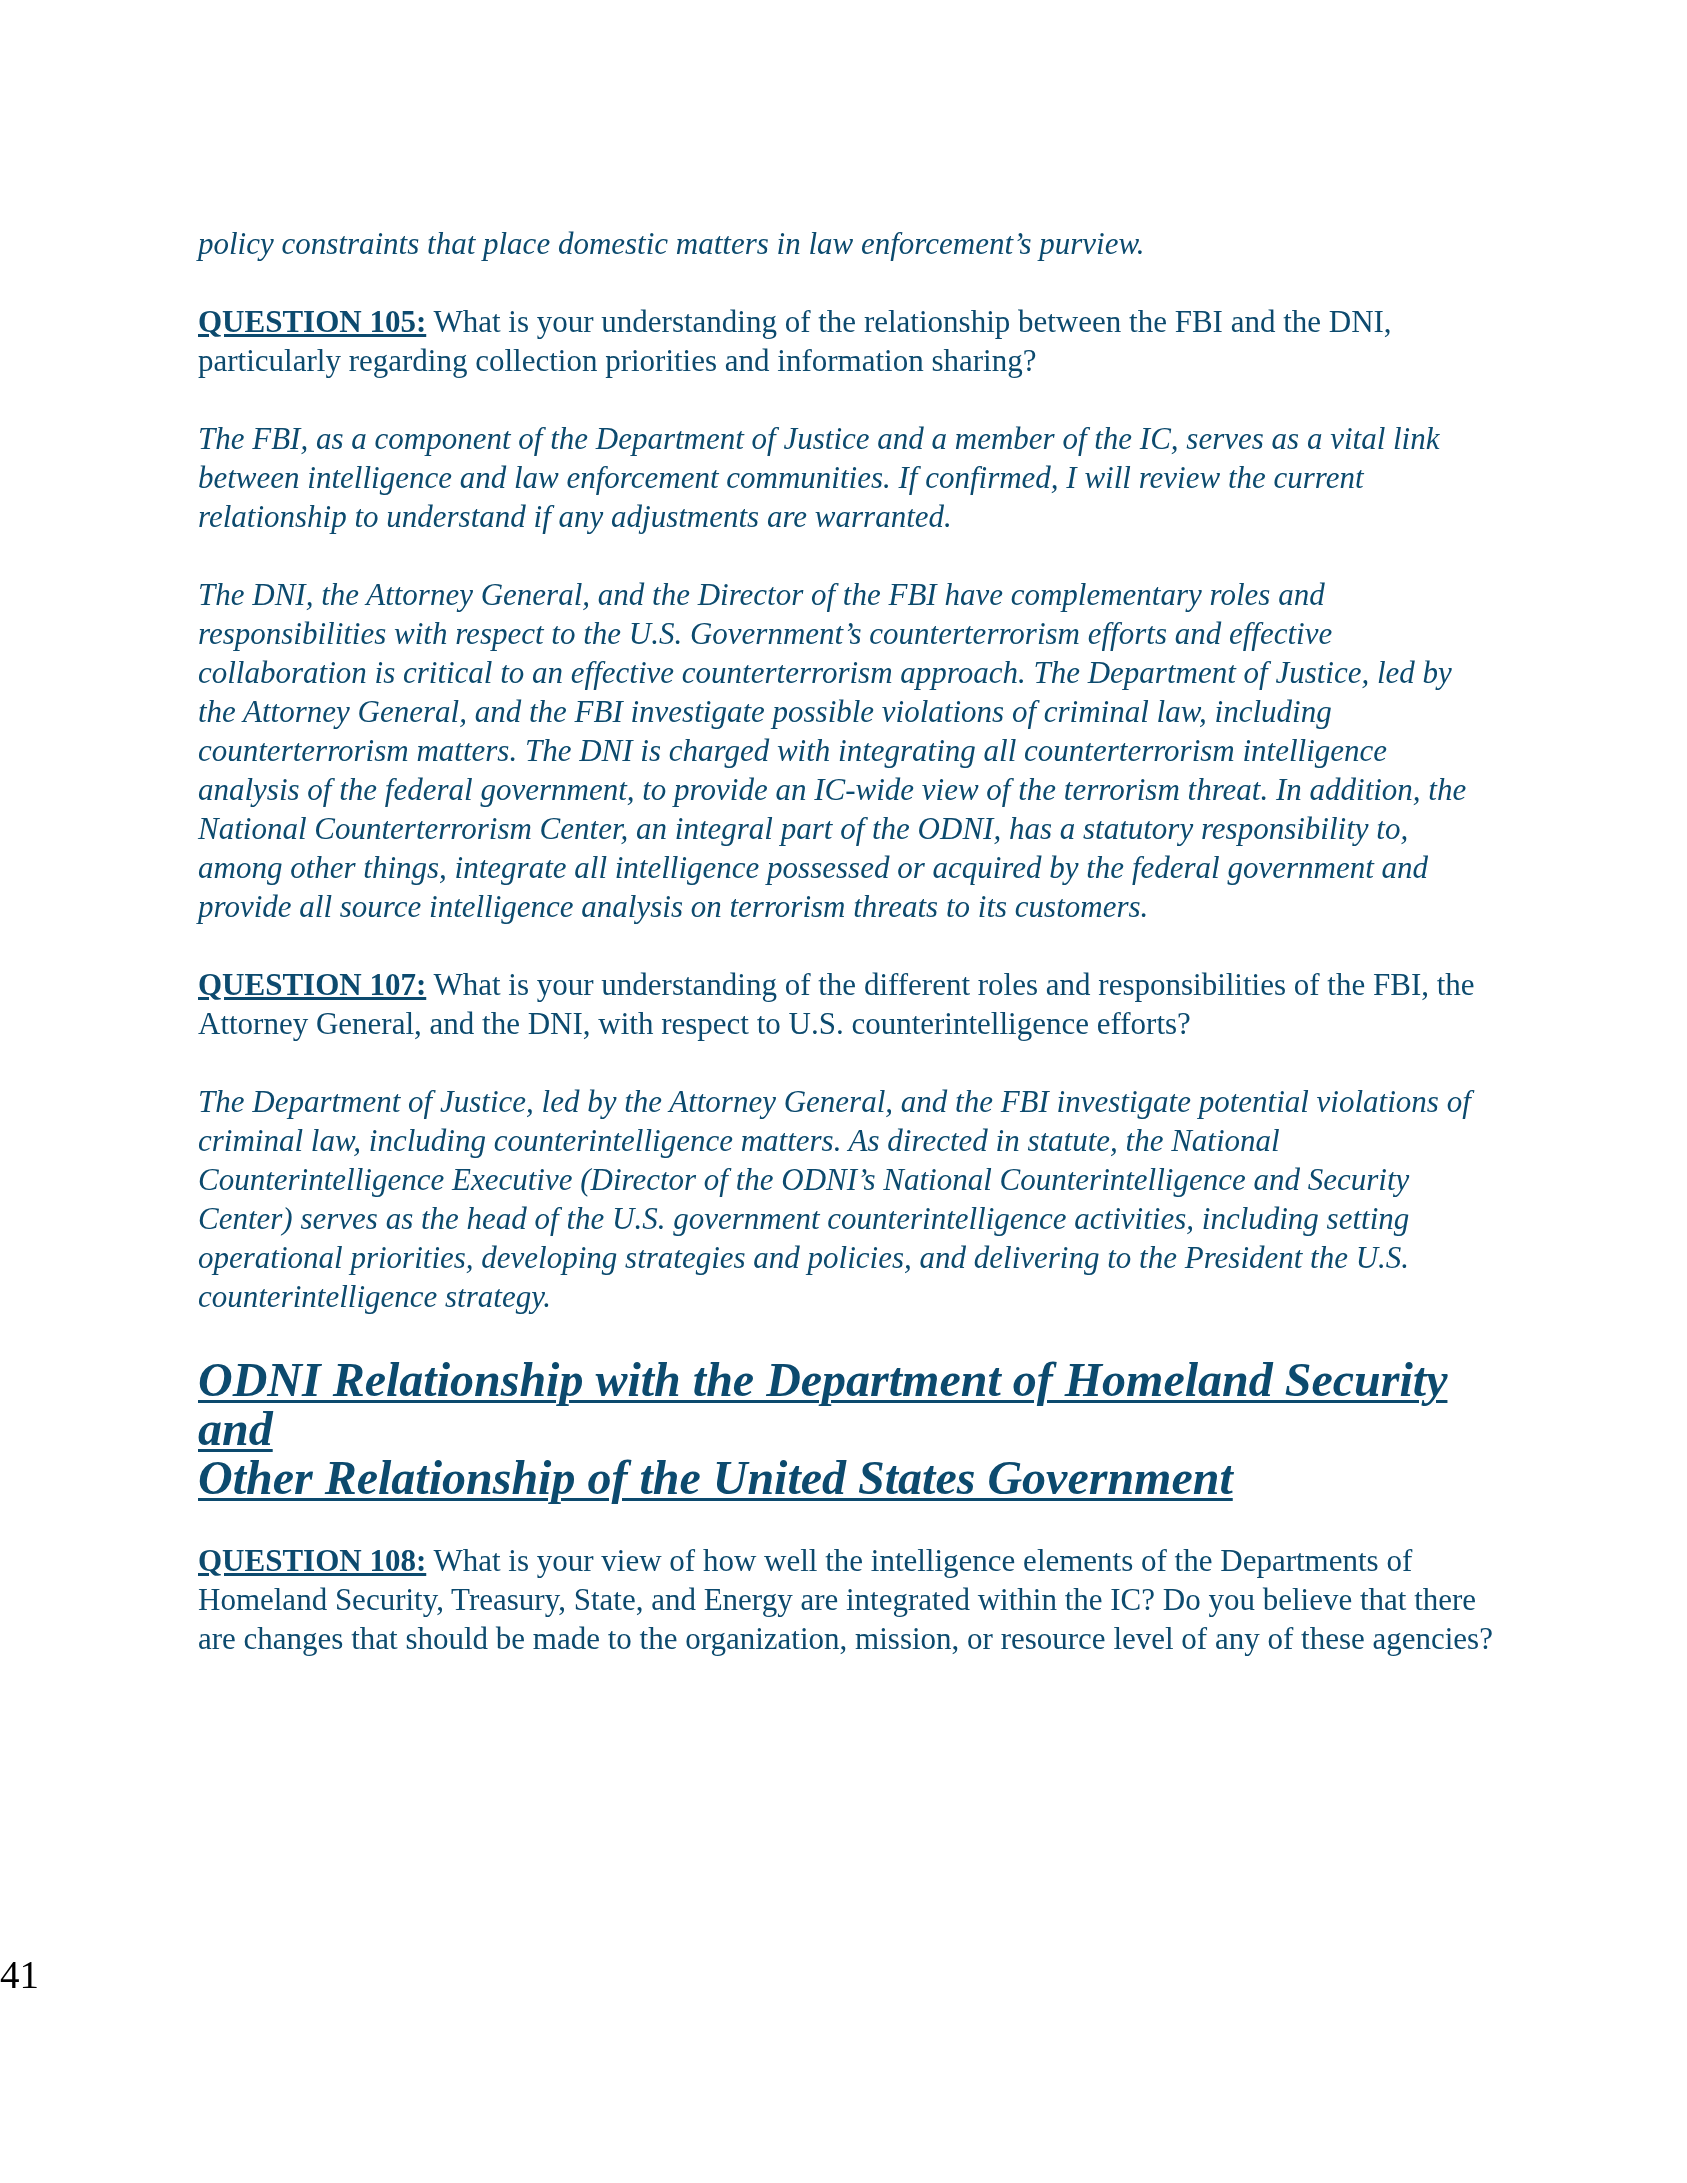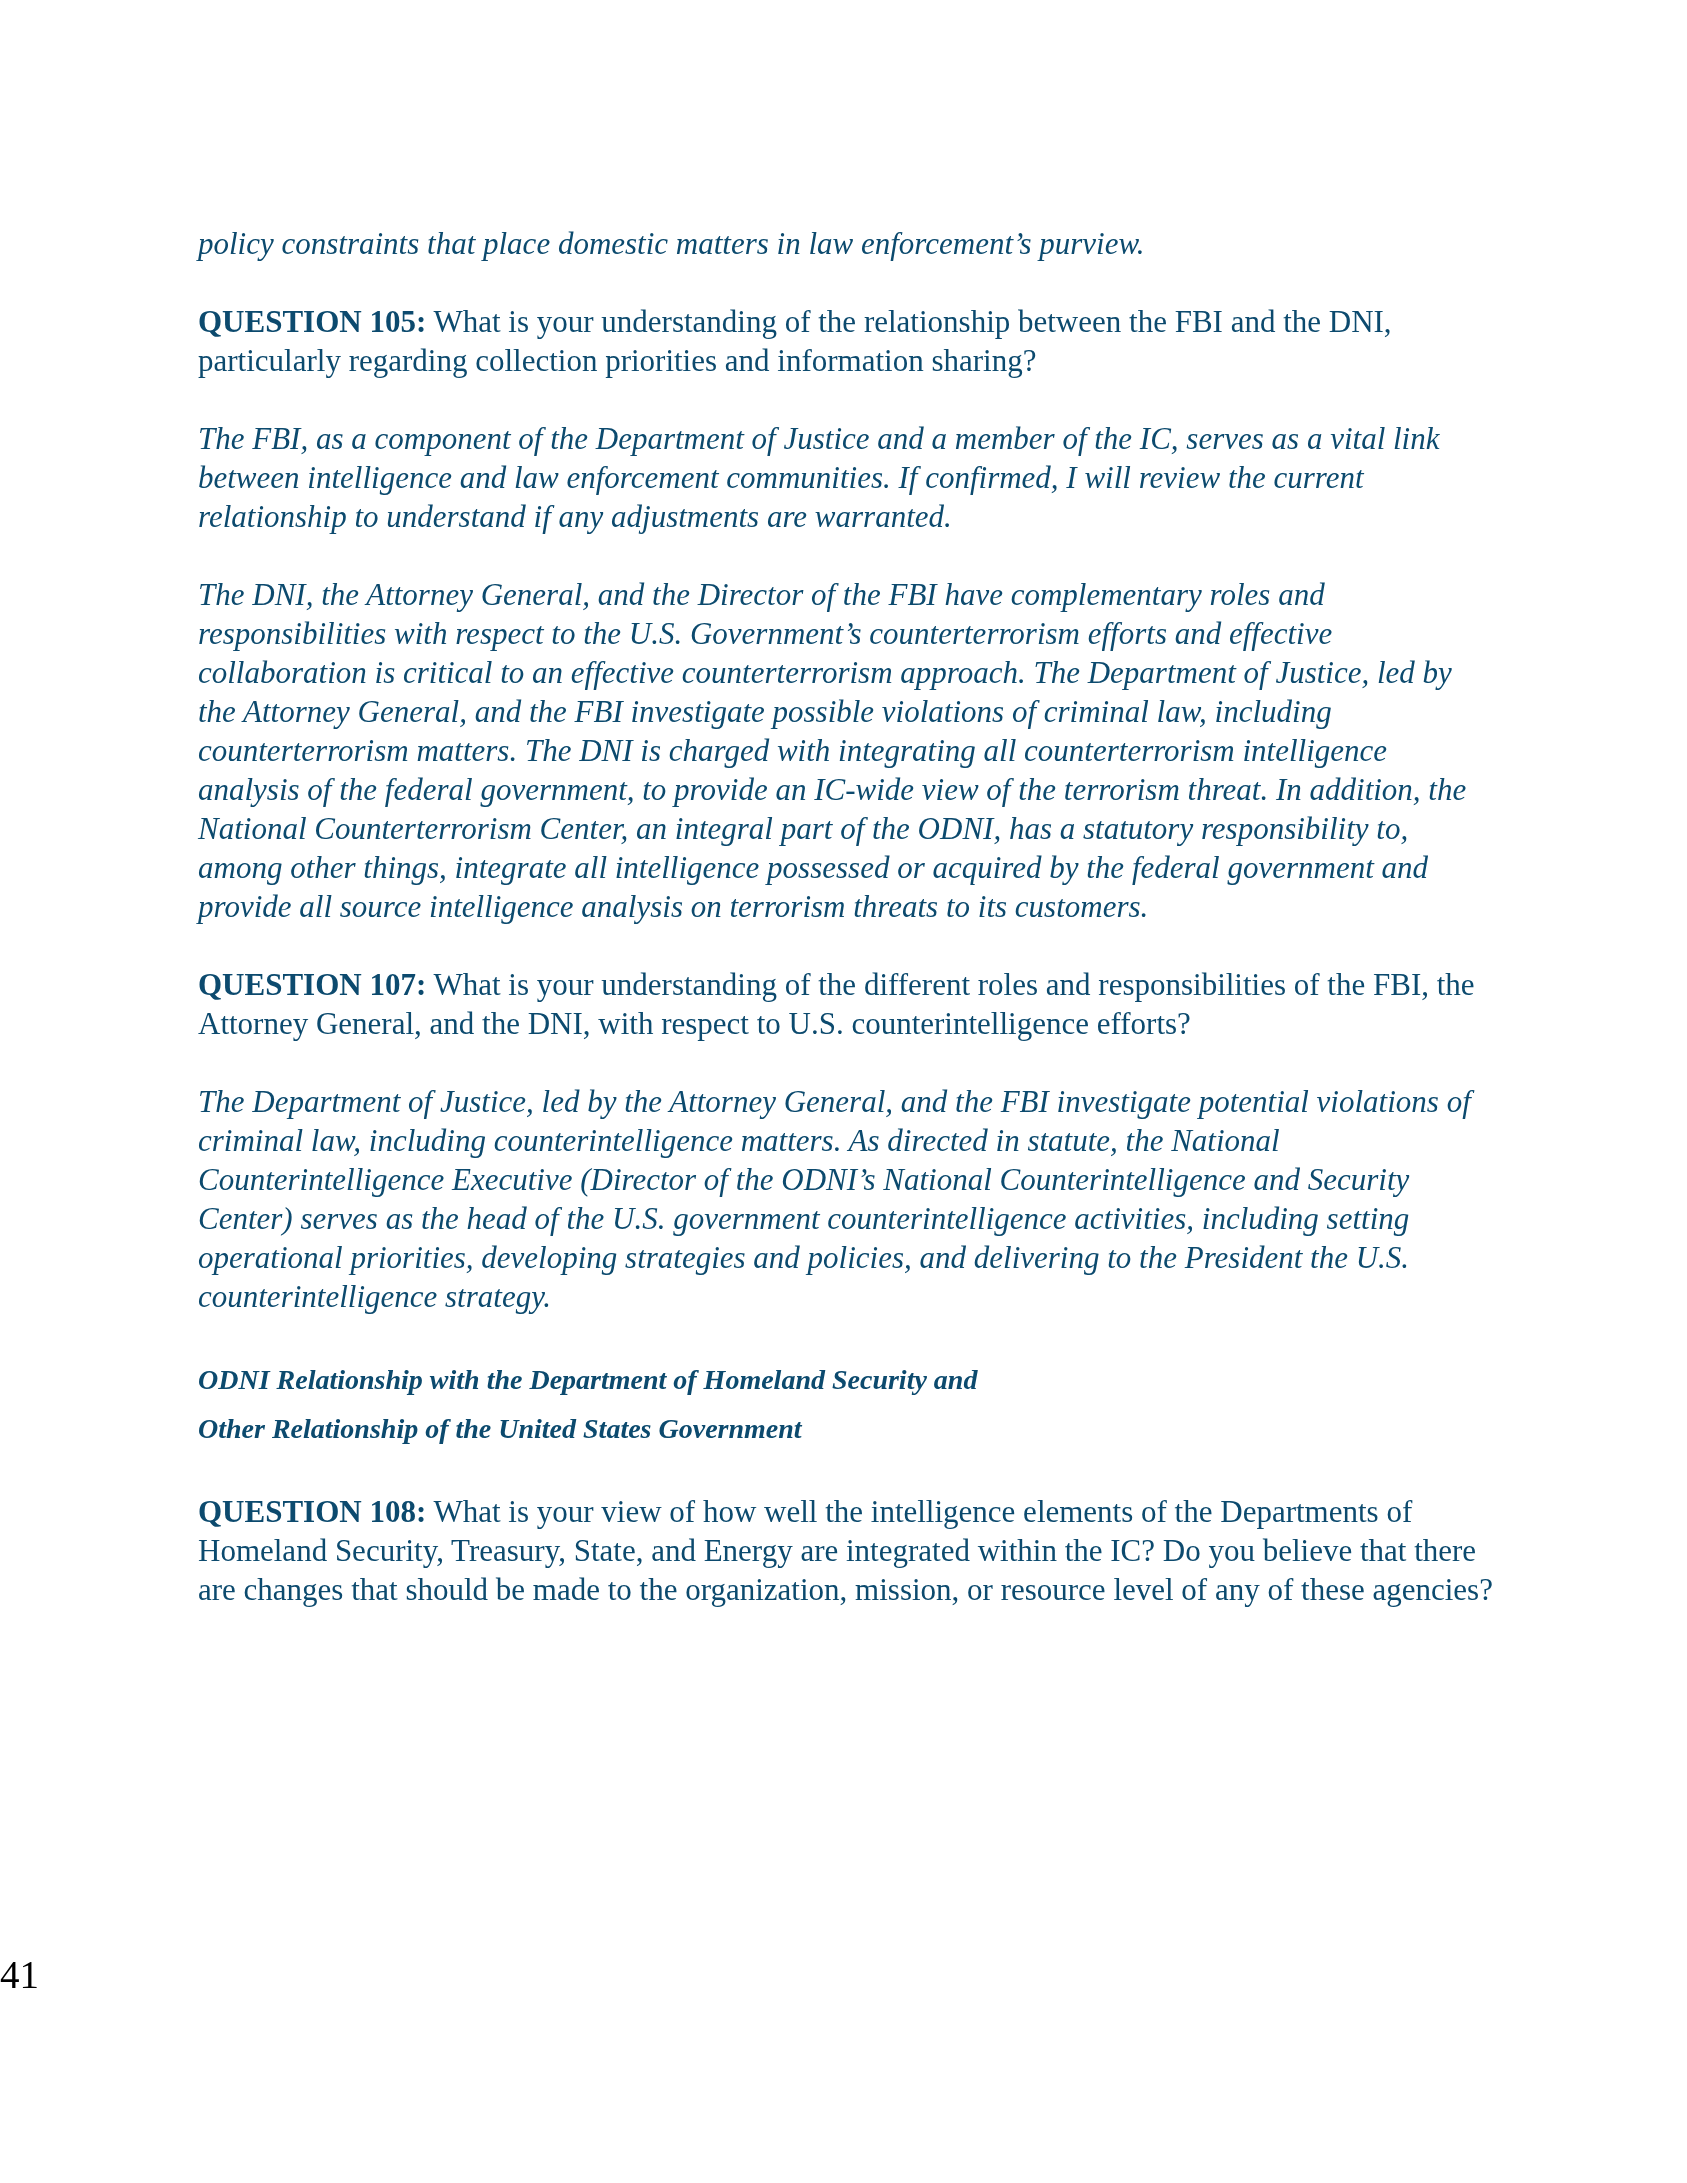--- a/index.html
+++ b/index.html
@@ -4,24 +4,24 @@
 <style>
   html, body { margin: 0; padding: 0; background: #ffffff; }
   body { width: 1687px; height: 2183px; position: relative; overflow: hidden; }
   .page {
     position: absolute; left: 198px; top: 224px; width: 1297px;
     font-family: "Liberation Serif", "DejaVu Serif", serif;
     font-size: 31px; line-height: 39px; color: #0c4a6e;
   }
   p { margin: 0 0 39px 0; }
   .ans { font-style: italic; }
-  .qlabel { font-weight: bold; }
+  .qlabel { font-weight: bold; text-decoration: underline; }
   h2 {
-    margin: 16px 0 39px 0; font-size: 28px; line-height: 49px;
-    font-weight: bold; font-style: italic; 
+    margin: 16px 0 39px 0; font-size: 48px; line-height: 49px;
+    font-weight: bold; font-style: italic; text-decoration: underline;
     text-decoration-thickness: 2.6px; text-underline-offset: 4px;
   }
   h2 span { display: block; }
   .pagenum {
     position: absolute; top: 1952px; left: 0; width: 1687px; text-align: left;
     font-family: "Liberation Serif", "DejaVu Serif", serif; font-size: 39px;
   }
 </style>
 </head>
 <body>

